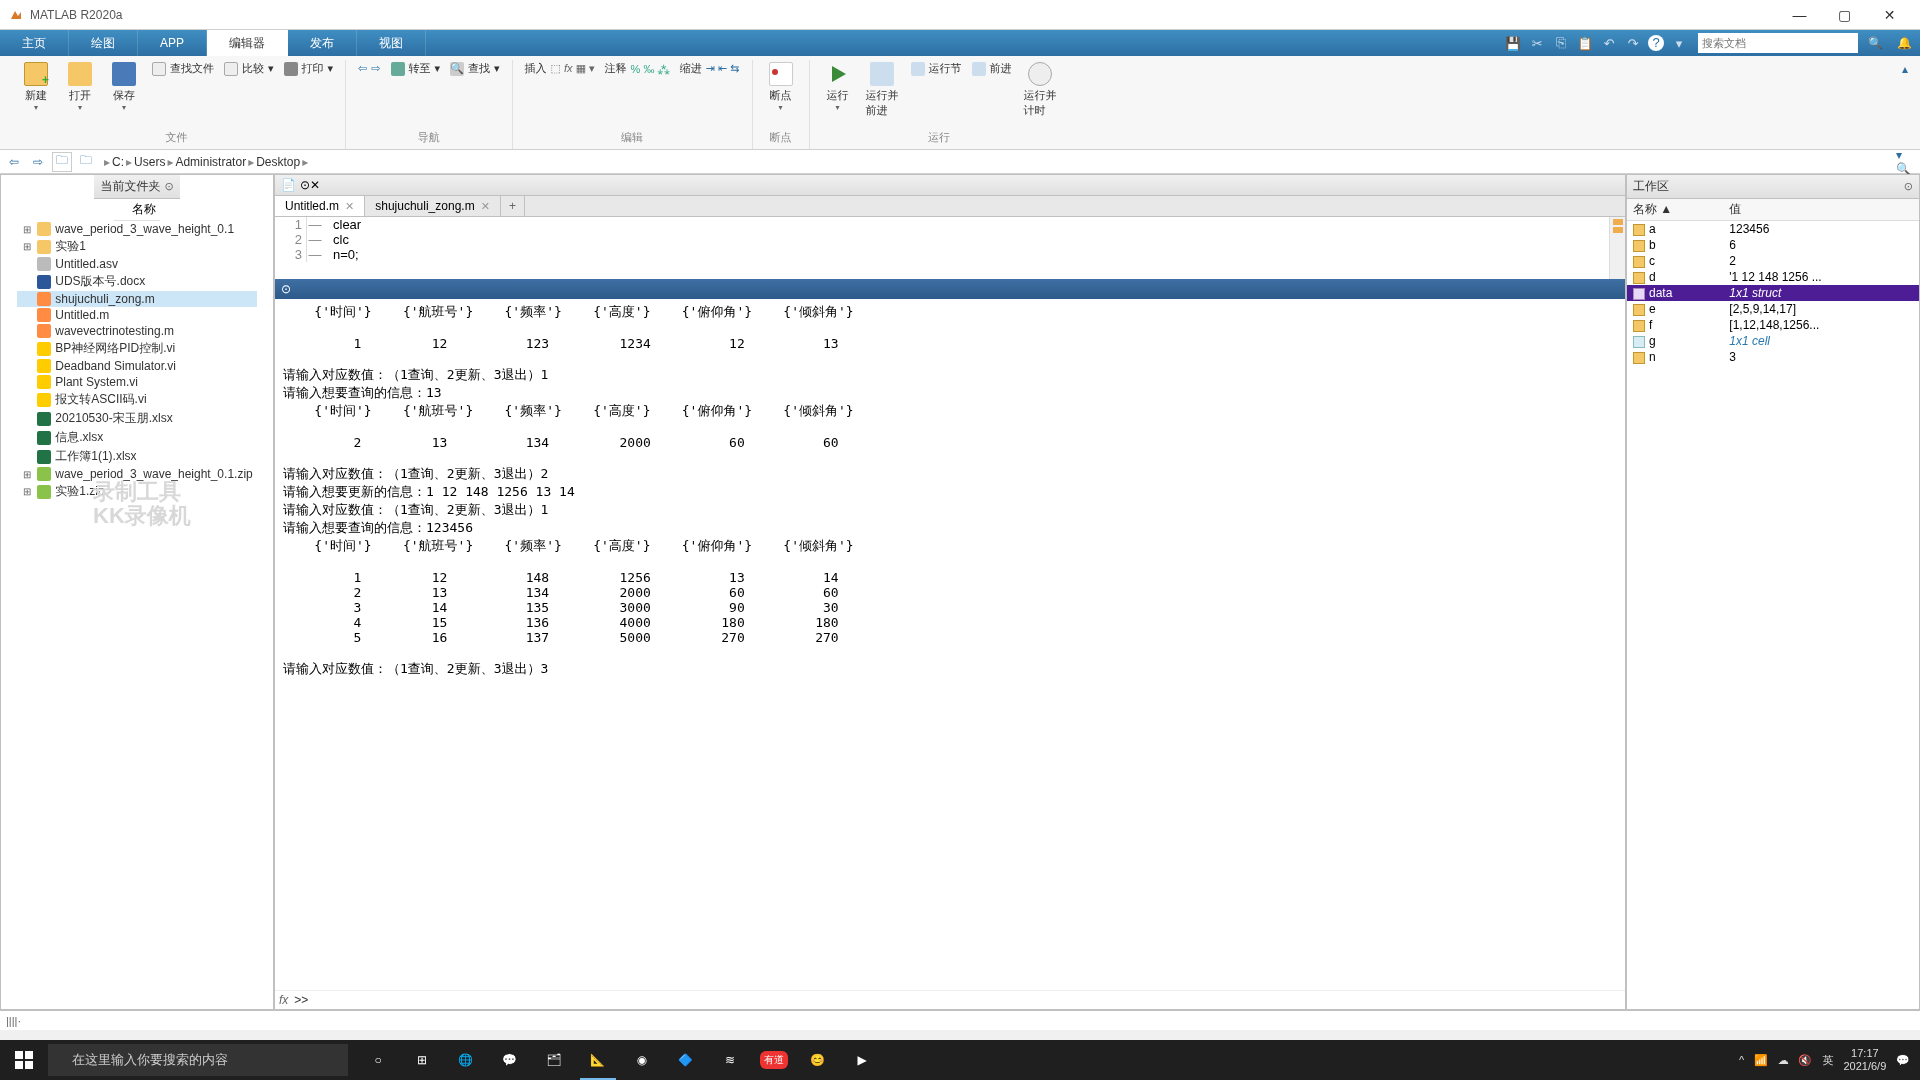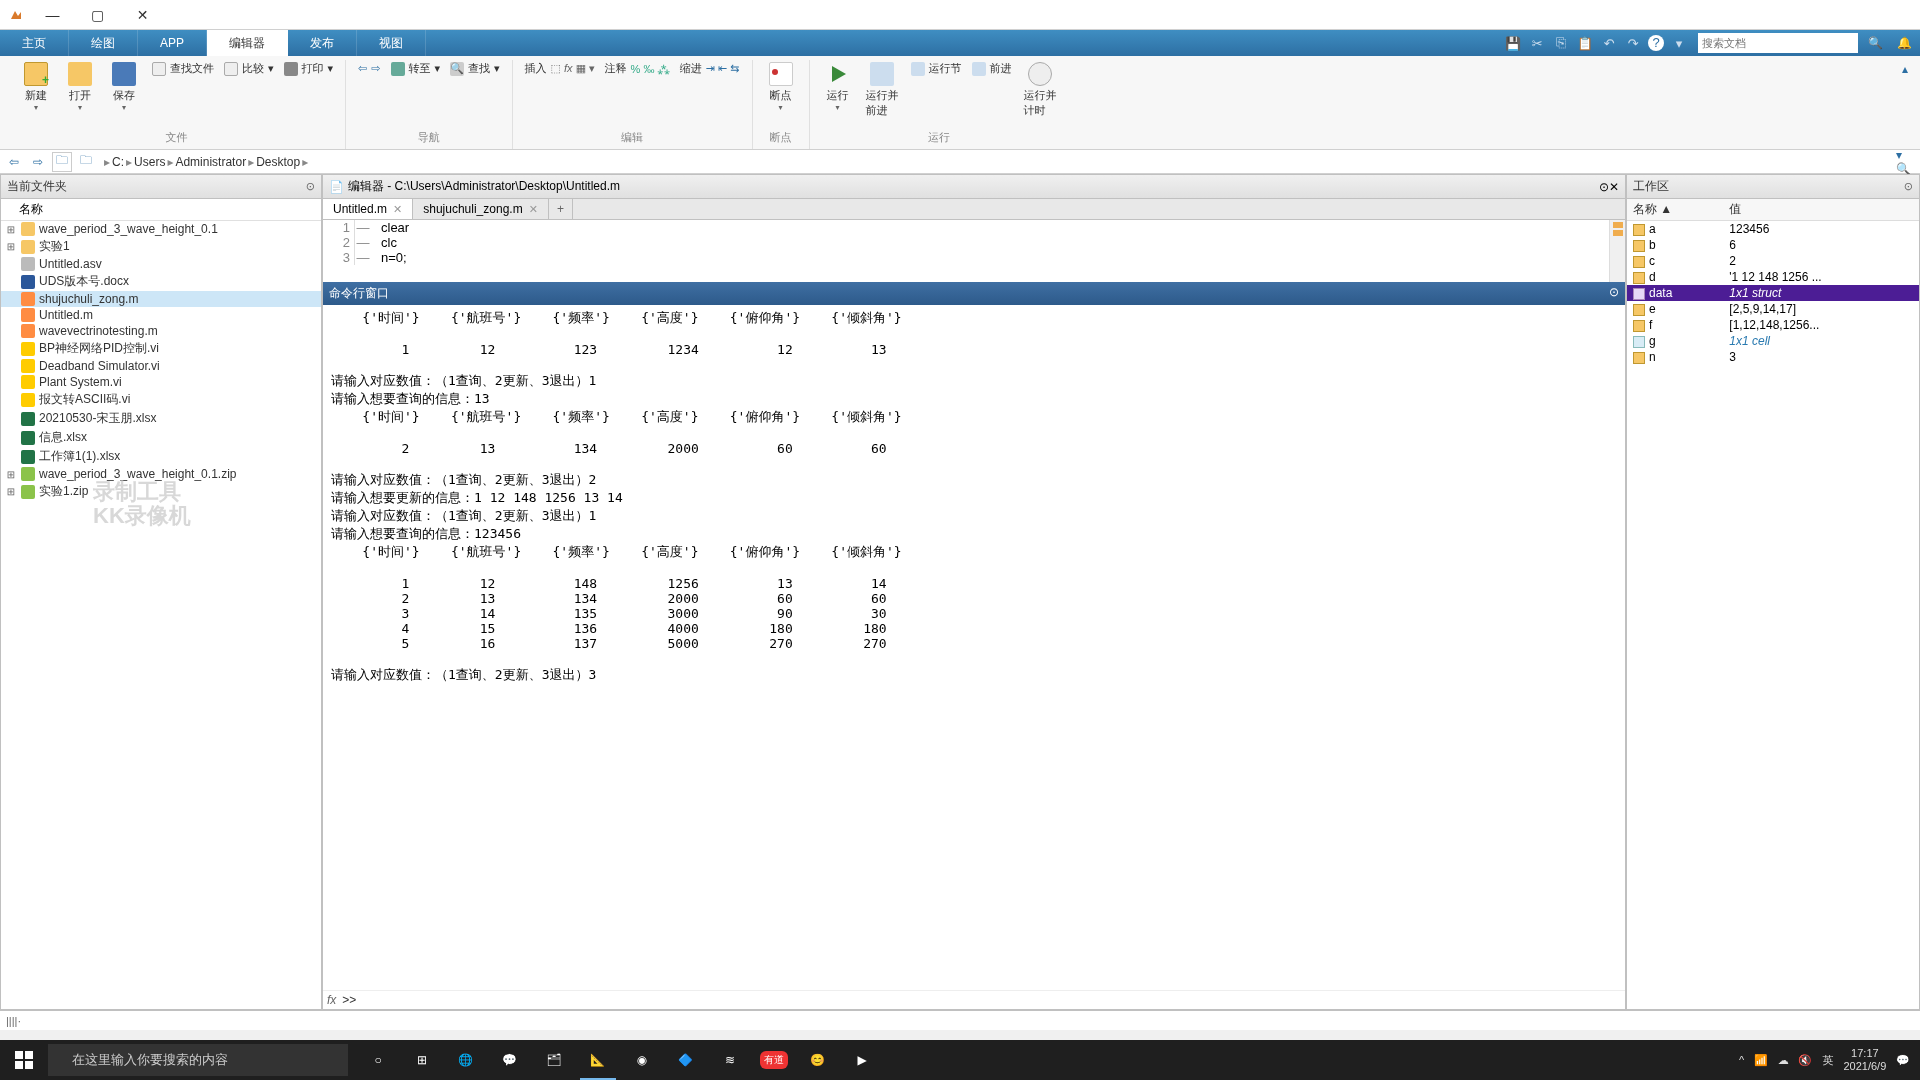--- a/index.html
+++ b/index.html
@@ -31,21 +31,21 @@
 .nav-bar { background: #fff; border-bottom: 1px solid #d0d0d0; height: 24px; display: flex; align-items: center; padding: 0 4px; gap: 4px; }
 .nav-btn { width: 20px; height: 20px; display: flex; align-items: center; justify-content: center; color: #2d6fa3; cursor: pointer; }
 .breadcrumb { display: flex; align-items: center; gap: 2px; font-size: 12px; color: #333; margin-left: 4px; }
 .breadcrumb span { cursor: pointer; }
 .breadcrumb .sep { color: #888; }
 .main { display: flex; height: calc(100vh - 30px - 26px - 94px - 24px - 30px - 40px); }
 .panel { display: flex; flex-direction: column; background: #fff; border: 1px solid #c0c0c0; }
 .panel-header { background: linear-gradient(#f0f0f0, #e0e0e0); border-bottom: 1px solid #c0c0c0; padding: 3px 6px; font-size: 12px; color: #333; display: flex; align-items: center; }
 .panel-header .ph-title { flex: 1; }
 .panel-header .ph-ctrl { color: #666; cursor: pointer; margin-left: 4px; font-size: 11px; }
-.left-panel { width: 322px; }
+.left-panel { width: 274px; align-items: center; }
 .file-list-hdr { display: flex; align-items: center; padding: 2px 4px; border-bottom: 1px solid #e0e0e0; background: #fff; }
 .file-list { flex: 1; overflow: auto; font-size: 12px; }
 .file-row { display: flex; align-items: center; padding: 1px 4px 1px 18px; cursor: pointer; gap: 4px; color: #333; white-space: nowrap; }
 .file-row.sel { background: #cde6f7; }
 .file-row .exp { width: 12px; text-align: center; color: #666; font-size: 10px; display: inline-block; margin-left: -14px; }
 .fic { width: 14px; height: 14px; display: inline-block; border-radius: 2px; }
 .fic.folder { background: #f6c766; }
 .fic.m { background: #ff8c42; }
 .fic.docx { background: #2b579a; }
 .fic.asv { background: #bbb; }
@@ -93,20 +93,21 @@
 .taskbar .tray { margin-left: auto; display: flex; align-items: center; gap: 10px; padding: 0 10px; font-size: 11px; color: #ddd; }
 .taskbar .clock { text-align: center; line-height: 1.2; }
 </style>
 </head>
 <body>
 
 <div class="title-bar">
   <svg class="mlogo" viewBox="0 0 16 16">
       <path fill="#d97a2b" d="M3 12 L7 4 L10 9 L13 5 L13 12 Z"></path>
     </svg>
+  <span class="title">MATLAB R2020a</span>
   <div class="winbtns">
     <div class="winbtn">—</div>
     <div class="winbtn">▢</div>
     <div class="winbtn close">✕</div>
   </div>
 </div>
 
 <div class="menu-bar">
   <div class="menu-item">主页</div>
   <div class="menu-item">绘图</div>
@@ -356,21 +357,20 @@
       </div>
     <div class="watermark">
       <div>录制工具</div>
       <div>KK录像机</div>
     </div>
   </div>
 
   <div class="panel center-panel">
     <div class="editor-header">
       <span style="margin-right:4px;">📄</span>
-      <span class="ph-title">编辑器 - C:\Users\Administrator\Desktop\Untitled.m</span>
       <span class="ph-ctrl">⊙</span>
       <span class="ph-ctrl">✕</span>
     </div>
     <div class="editor-tabs">
       <div class="etab active">
           <span>Untitled.m</span>
           <span class="xclose">✕</span>
         </div>
       <div class="etab">
           <span>shujuchuli_zong.m</span>
@@ -395,21 +395,20 @@
             <span class="ldash">—</span>
             <span class="lcode">n=0;</span>
           </div>
         </div>
       <div class="editor-scroll">
           <div class="marker"></div>
           <div class="marker"></div>
         </div>
     </div>
     <div class="cmd-header">
-      <span class="ph-title">命令行窗口</span>
       <span class="ph-ctrl" style="color:#fff;">⊙</span>
     </div>
     <div class="cmd-body">    {'时间'}    {'航班号'}    {'频率'}    {'高度'}    {'俯仰角'}    {'倾斜角'}
 
          1         12          123         1234          12          13
 
 请输入对应数值：（1查询、2更新、3退出）1
 请输入想要查询的信息：13
     {'时间'}    {'航班号'}    {'频率'}    {'高度'}    {'俯仰角'}    {'倾斜角'}
 

